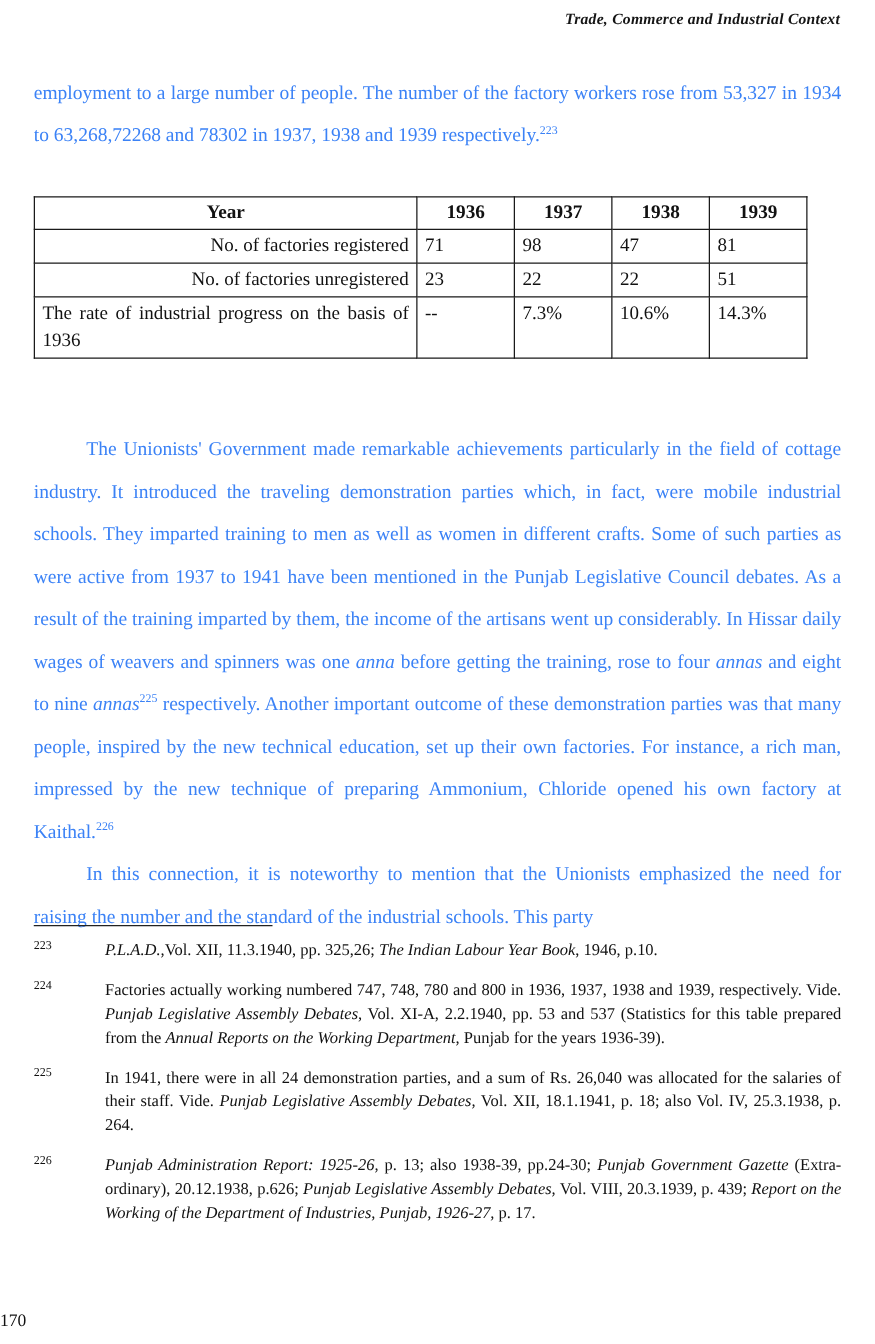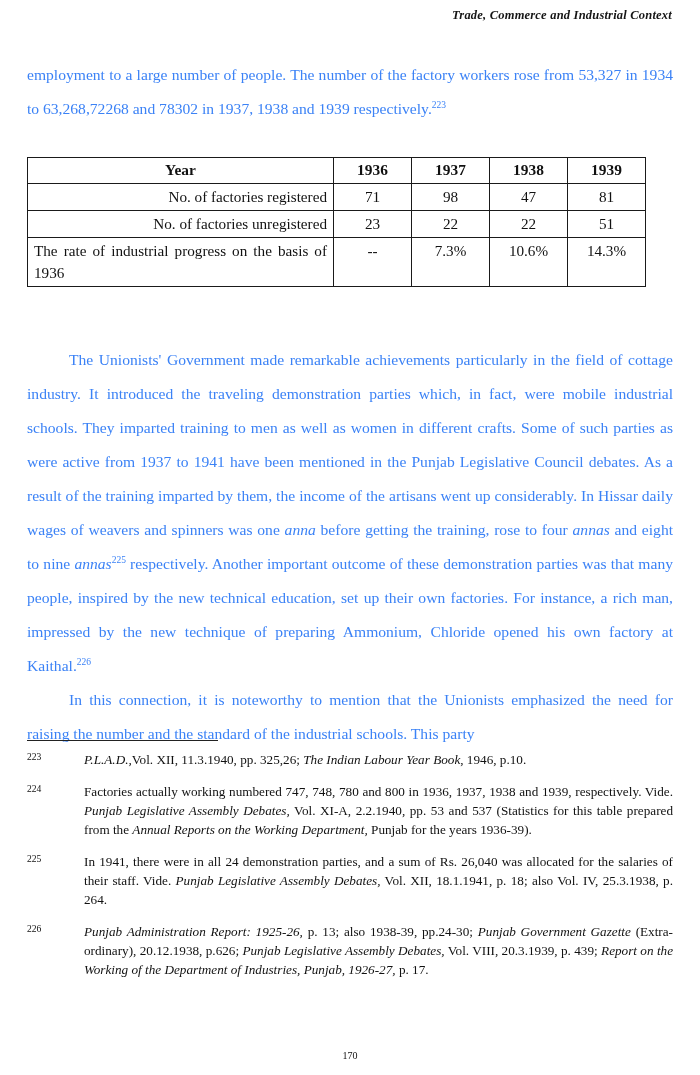--- a/index.html
+++ b/index.html
@@ -98,21 +98,21 @@
     text-align: right;
     line-height: 22px;
     padding-top: 3px;
     padding-bottom: 2px;
   }
   td.label.just {
     text-align: justify;
     text-justify: inter-word;
   }
   td.num {
-    text-align: center;
+    text-align: left;
     line-height: 22px;
     padding-top: 3px;
   }
   tr.tall td { height: 42px; }
 
   
   .fn-rule {
     position: absolute;
     left: 27px;
     top: 740px;
@@ -143,22 +143,22 @@
     font-size: 9.6px;
     text-align: left;
   }
 
   
   .page-number {
     position: absolute;
     left: 0;
     top: 1050px;
     width: 700px;
-    text-align: center;
-    font-size: 10px;
+    text-align: left;
+    font-size: 14px;
   }
 </style>
 </head>
 <body>
 
 <div class="page">
 
   <div class="running-header">Trade, Commerce and Industrial Context</div>
 
   <div class="body-block" style="top:58px;">

